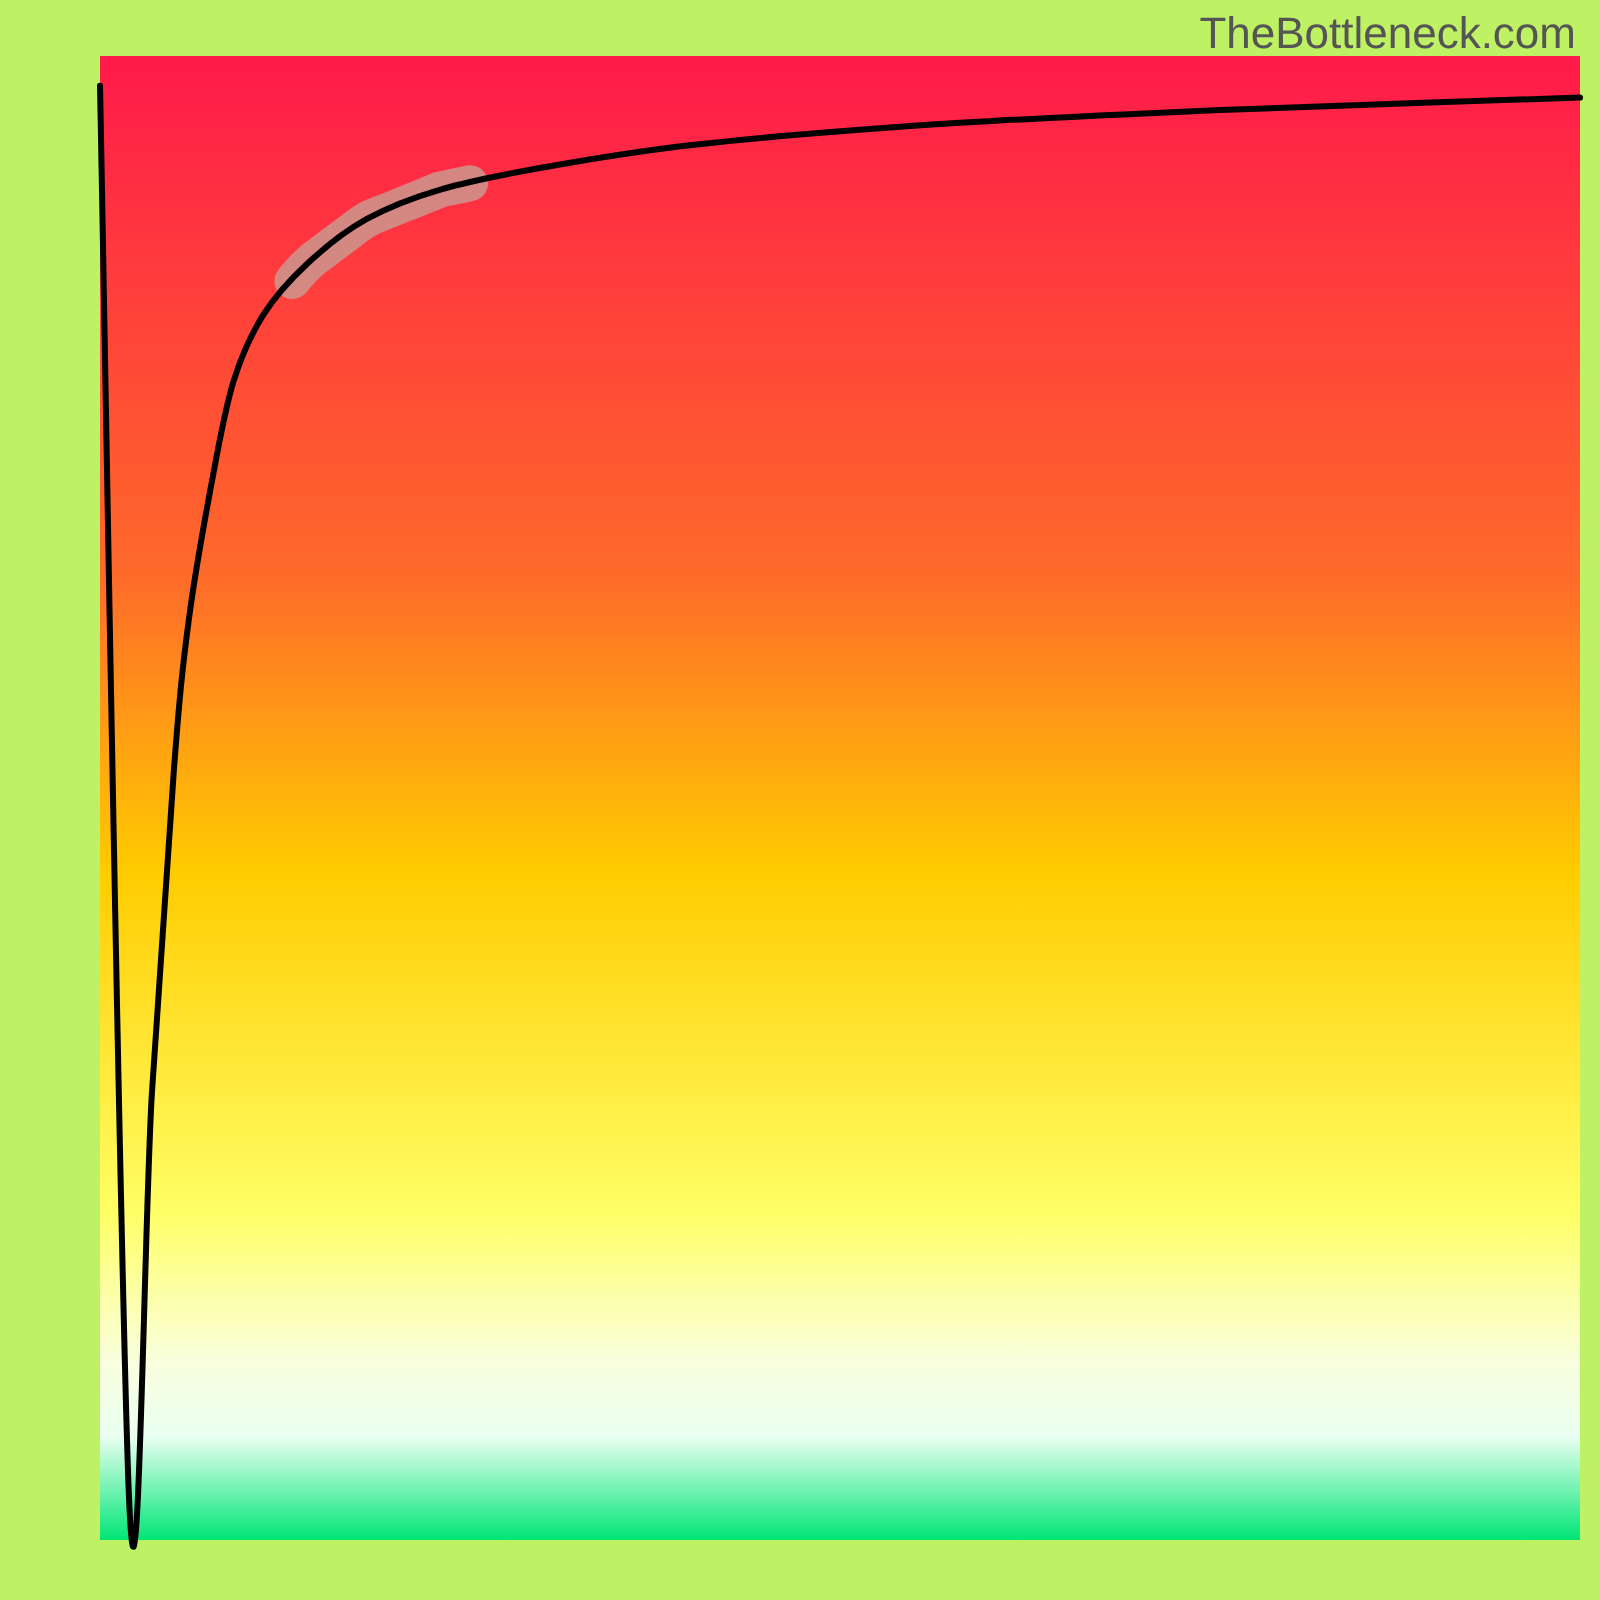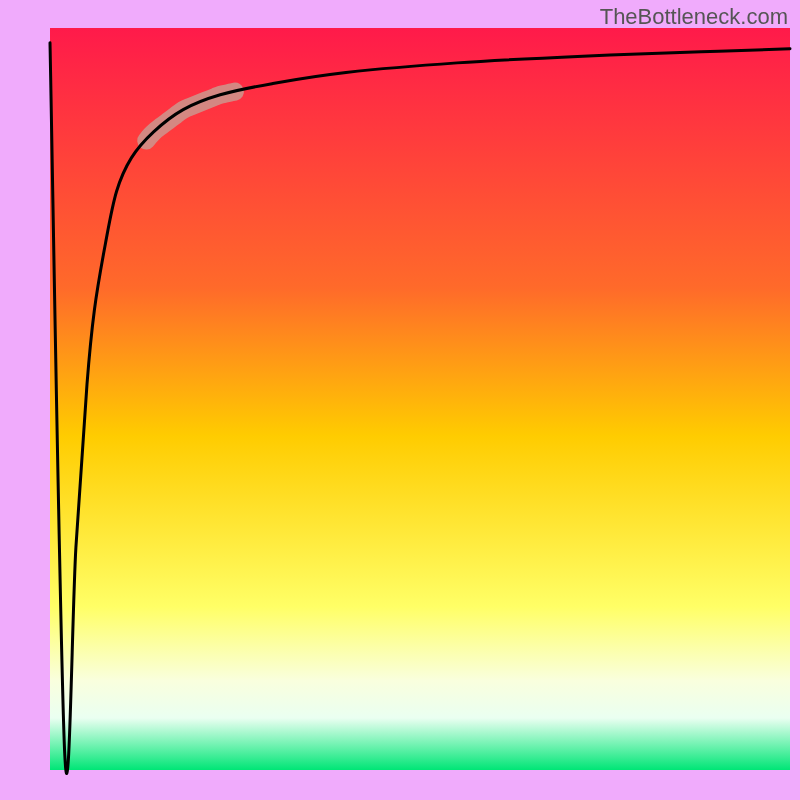--- a/index.html
+++ b/index.html
@@ -8,21 +8,21 @@
     width: 800px;
     height: 800px;
     background: #000;
     font-family: Arial, Helvetica, sans-serif;
     overflow: hidden;
   }
   .outer {
     width: 800px;
     height: 800px;
     position: relative;
-    background: #f0abfc;
+    background: #bef264;
   }
   .watermark {
     position: absolute;
     top: 4px;
     right: 12px;
     color: #555;
     font-size: 22px;
     z-index: 10;
     user-select: none;
   }

